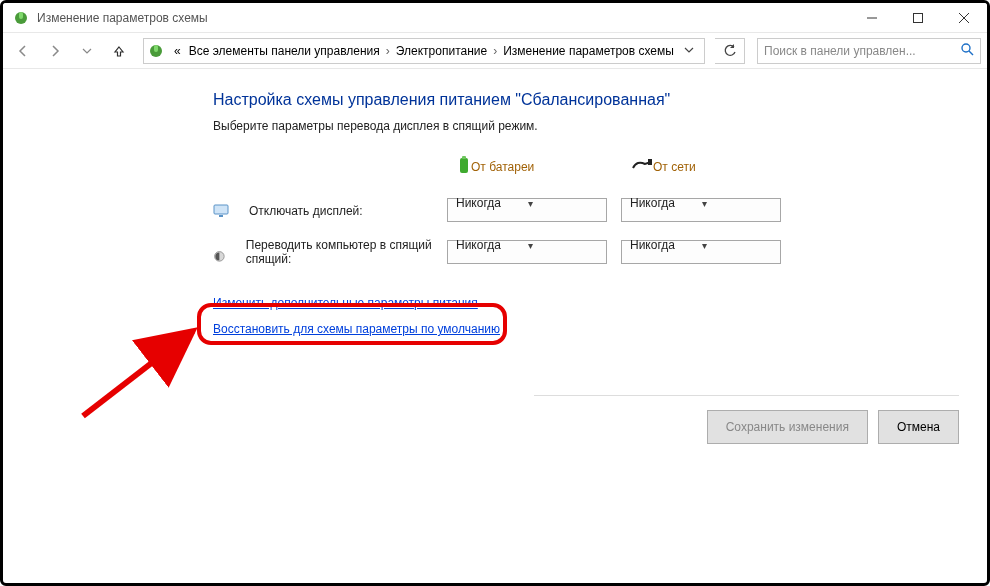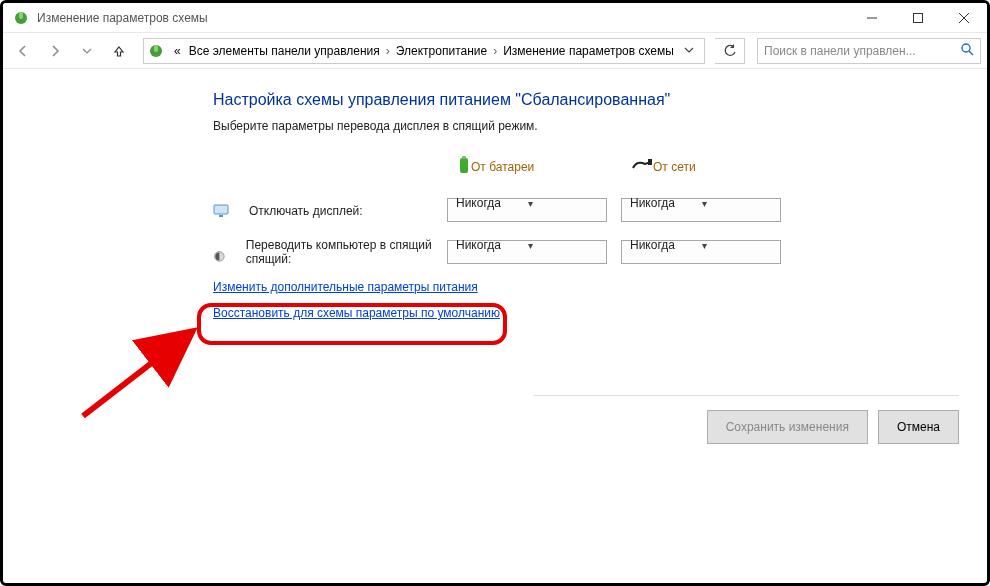--- a/index.html
+++ b/index.html
@@ -120,21 +120,21 @@
     border: 1px solid #a7a7a7;
     background: #fdfdfd;
     display: flex; align-items: center;
     padding: 0 6px 14px 8px;
     color: #222;
     position: relative;
   }
   .combo span { flex: 1; }
   .combo .chev { color: #444; font-size: 10px;}
 
-  .links { margin-top: 4px; }
+  .links { margin-top: 20px; }
   .link {
     color: #0040dd;
     text-decoration: underline;
     cursor: pointer;
     display: inline-block;
     margin-bottom: 12px;
   }
 
   .buttons {
     position: absolute;

